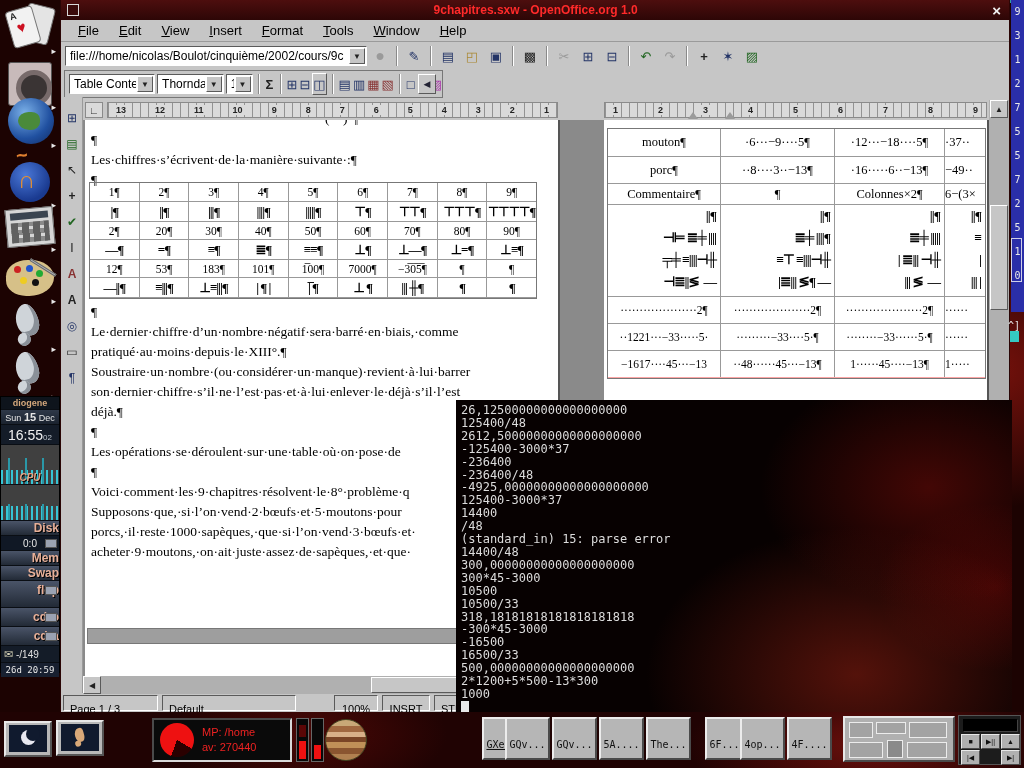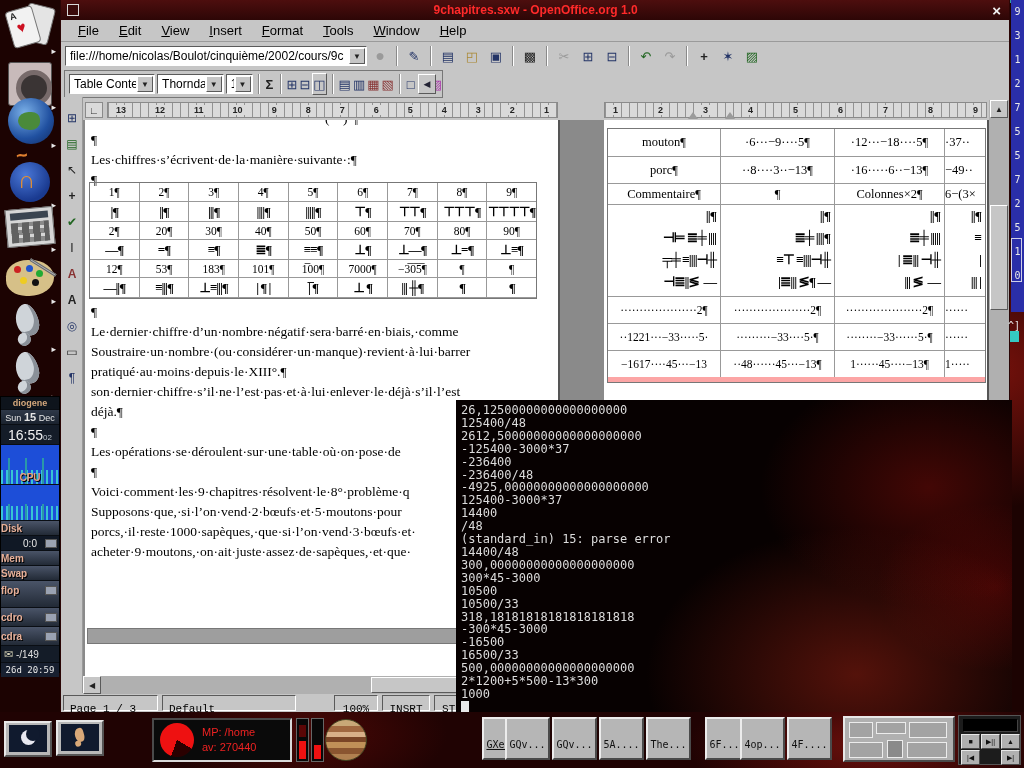--- a/index.html
+++ b/index.html
@@ -83,21 +83,21 @@
   .t2row.bb span{height:27px;line-height:26px;font-size:11.5px;}
   .pbreak{position:absolute;left:2px;top:508px;width:469px;height:16px;background:#9e9e9e;border:1px solid #777;}
 
   
   .vscroll{left:928px;top:100px;width:20px;height:576px;background:#b0b0b0;}
   .sbtn{position:absolute;left:1px;width:18px;height:18px;background:#c6c6c6;display:flex;align-items:center;justify-content:center;font-size:8px;color:#222;}
   .vthumb{position:absolute;left:1px;top:105px;width:18px;height:105px;background:#c6c6c6;}
   .hscroll{left:22px;top:676px;width:906px;height:18px;background:#b0b0b0;}
   .hthumb{position:absolute;left:288px;top:1px;width:240px;height:16px;background:#c6c6c6;}
   .statusbar{left:0;top:694px;width:100%;height:18px;background:#c6c6c6;display:flex;align-items:center;gap:4px;padding-left:2px;font-size:11px;}
-  .stfield{height:15px;line-height:13px;padding:7px 6px;color:#000;white-space:nowrap;font-family:Liberation Mono, monospace;}
+  .stfield{height:15px;line-height:13px;padding:7px 6px;color:#000;white-space:nowrap;}
 
   
   #term{left:456px;top:400px;width:556px;height:312px;z-index:5;
     background:
       radial-gradient(240px 170px at 85% 28%, rgba(140,15,10,.45), rgba(0,0,0,0) 70%),
       radial-gradient(300px 210px at 72% 88%, rgba(160,35,20,.5), rgba(0,0,0,0) 70%),
       radial-gradient(170px 120px at 97% 60%, rgba(110,8,6,.55), rgba(0,0,0,0) 70%),
       #070101;}
   #term .tline{font-family:"DejaVu Sans Mono",monospace;font-size:12px;line-height:12.9px;color:#dcdcdc;white-space:pre;padding-left:5px;}
   #term .tline:first-child{padding-top:4px;}
@@ -111,26 +111,26 @@
   .stripcursor{position:absolute;left:1010px;top:331px;width:9px;height:11px;background:#35c8c2;z-index:3;}
 
   
   #gk{left:0;top:396px;width:60px;height:277px;background:#1a222e;border:1px solid #000;z-index:2;}
   .gkrow{position:relative;width:100%;overflow:hidden;border-bottom:1px solid #0a0e14;}
   .gkhost{height:13px;background:#0e141c;color:#d4a87c;font-size:9px;font-weight:bold;text-align:center;line-height:13px;}
   .gkdate{height:15px;background:linear-gradient(#2e3848,#1a222e);color:#e6e6e6;font-size:9px;text-align:center;line-height:15px;}
   .gkdate b{font-size:11px;}
   .gktime{height:20px;background:#141c28;color:#f0f0f0;font-family:"DejaVu Sans Mono",monospace;font-size:14px;text-align:center;line-height:20px;}
   .gktime small{font-size:8px;color:#c0c8d0;}
-  .chart{height:40px;background:#1d4ed8;}
+  .chart{height:40px;background:#404040;font-style:italic;}
   .chart::before{content:"";position:absolute;left:0;right:0;bottom:0;height:14px;background:repeating-linear-gradient(90deg,#37c4d4 0 2px,rgba(0,0,0,0) 2px 5px);}
   .chart::after{content:"";position:absolute;left:0;right:0;bottom:0;height:26px;background:repeating-linear-gradient(90deg,rgba(0,0,0,0) 0 7px,#2a98a8 7px 9px,rgba(0,0,0,0) 9px 17px);}
   .chart.small{height:36px;} .chart.small::after{height:16px;}
   .gklabel{position:absolute;left:0;right:0;bottom:1px;text-align:center;color:#e8a080;font-size:10px;font-weight:bold;text-shadow:1px 1px 0 #000;z-index:2;}
-  .gktxt{height:15px;background:linear-gradient(#4a5468,#222a36);color:#e8b098;font-size:10px;font-weight:bold;text-align:left;line-height:15px;text-shadow:1px 1px 0 #000;}
+  .gktxt{height:15px;background:linear-gradient(#4a5468,#222a36);color:#e8b098;font-size:12px;font-weight:bold;text-align:right;line-height:15px;text-shadow:1px 1px 0 #000;}
   .gkval{height:15px;background:#101825;color:#e8e8e8;font-family:"DejaVu Sans Mono",monospace;font-size:10px;text-align:center;line-height:15px;}
   .mnticon{position:absolute;right:2px;top:3px;width:12px;height:9px;background:#9aa2b2;border:1px solid #555;}
   .gkmail{height:17px;background:#141c28;color:#e0e0e0;font-size:10px;line-height:17px;padding-left:3px;}
   .gkmail .env{color:#d8d4b8;font-size:11px;}
   .gkup{height:14px;background:#182030;color:#e8e8e8;font-family:"DejaVu Sans Mono",monospace;font-size:9px;text-align:center;line-height:14px;border-bottom:none;}
 
   
   .dk{position:absolute;left:2px;width:56px;height:54px;z-index:2;}
   .dkarr::after{content:"▸";position:absolute;right:2px;bottom:0;color:#e8e8e8;font-size:9px;}
   .card{position:absolute;width:28px;height:38px;background:#f2f2f2;border:1px solid #777;border-radius:4px;}
@@ -454,22 +454,22 @@
               <span>|̅ ¶</span>
               <span>⊥ ¶</span>
               <span>||| ╫¶</span>
               <span>¶</span>
               <span>¶</span>
             </div>
         </div>
         <div class="linesblk" style="position:absolute;left:6px;top:184px">
             <div>¶</div>
             <div>Le·dernier·chiffre·d’un·nombre·négatif·sera·barré·en·biais,·comme</div>
+            <div>pratiqué·au·moins·depuis·le·XIII°.¶</div>
             <div>Soustraire·un·nombre·(ou·considérer·un·manque)·revient·à·lui·barrer</div>
-            <div>pratiqué·au·moins·depuis·le·XIII°.¶</div>
             <div>son·dernier·chiffre·s’il·ne·l’est·pas·et·à·lui·enlever·le·déjà·s’il·l’est</div>
             <div>déjà.¶</div>
             <div>¶</div>
             <div>Les·opérations·se·déroulent·sur·une·table·où·on·pose·de</div>
             <div>¶</div>
             <div>Voici·comment·les·9·chapitres·résolvent·le·8°·problème·q</div>
             <div>Supposons·que,·si·l’on·vend·2·bœufs·et·5·moutons·pour</div>
             <div>porcs,·il·reste·1000·sapèques,·que·si·l’on·vend·3·bœufs·et·</div>
             <div>acheter·9·moutons,·on·ait·juste·assez·de·sapèques,·et·que·</div>
           </div>
@@ -519,21 +519,21 @@
               <span>····················2¶</span>
               <span>····················2¶</span>
               <span>······</span>
             </div>
           <div class="t2row bb">
               <span>··1221···−33·····5·</span>
               <span>·········−33····5·¶</span>
               <span>········−33······5·¶</span>
               <span>······</span>
             </div>
-          <div class="t2row bb" style="border-bottom:5px solid #fca5a5">
+          <div class="t2row bb" style="border-bottom:1px solid #fca5a5">
               <span>−1617····45···−13</span>
               <span>··48······45···−13¶</span>
               <span>1······45····−13¶</span>
               <span>1·····</span>
             </div>
         </div>
       </div>
     </div>
 
     <div class="abs vscroll">

